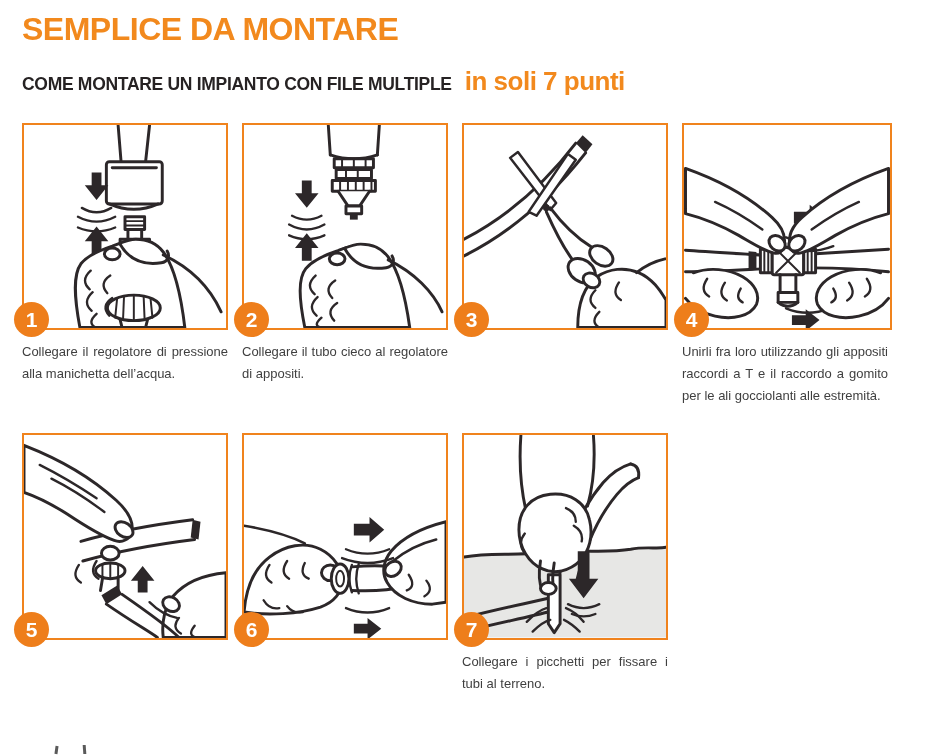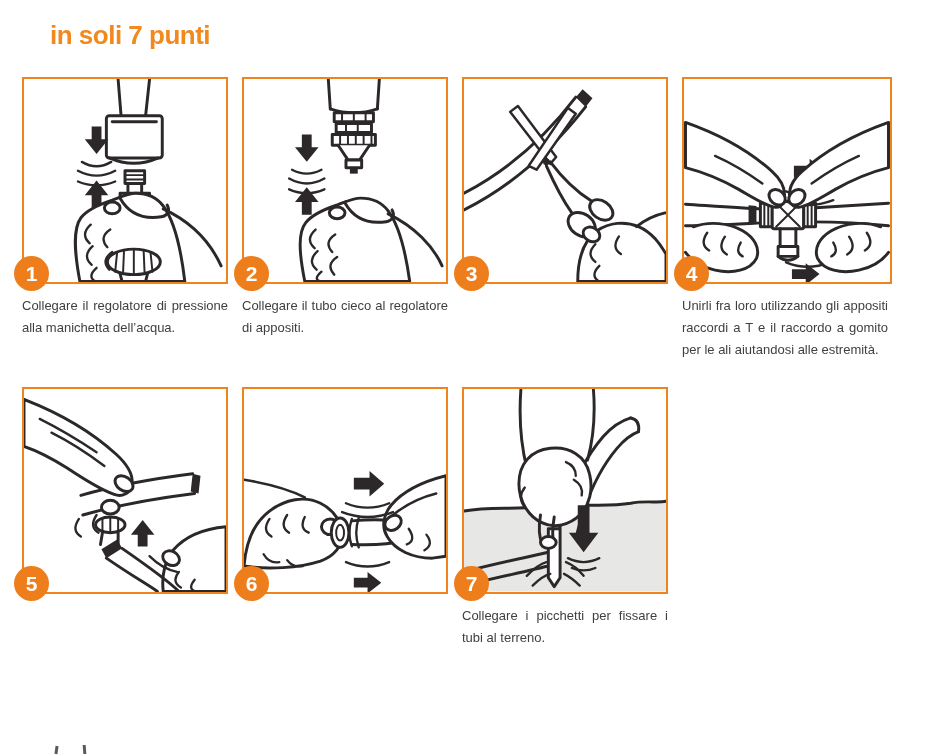--- a/index.html
+++ b/index.html
@@ -20,21 +20,20 @@
     display:flex;align-items:baseline;gap:13px;
     padding:20px 0 0 22px;height:30px;
   }
   .subtitle{
     font-size:17.5px;font-weight:bold;letter-spacing:-0.3px;
     color:#262223;
   }
   .subtitle-highlight{
     font-size:26px;font-weight:bold;letter-spacing:-0.5px;
     color:#F2891D;
-    margin-left:28px;
   }
   .row{
     display:grid;
     grid-template-columns:206px 206px 206px 210px;
     column-gap:14px;
     padding-left:22px;
   }
   .row1{margin-top:27px;}
   .step{position:relative;}
   .panel{
@@ -66,22 +65,24 @@
     position:absolute;background:#5a5a5a;
   }
   .artifact.a1{left:55px;top:746px;width:3px;height:8px;transform:rotate(8deg);}
   .artifact.a2{left:83px;top:745px;width:3px;height:9px;transform:rotate(-4deg);}
 </style>
 </head>
 <body>
 
 <div class="page">
 
+  <h1 class="title">SEMPLICE DA MONTARE</h1>
 
   <div class="subtitle-row">
+    <span class="subtitle">COME MONTARE UN IMPIANTO CON FILE MULTIPLE</span>
     <span class="subtitle-highlight">in soli 7 punti</span>
   </div>
 
   <div class="row row1">
 
     <div class="step">
       <div class="panel">
         <svg viewBox="0 0 206 206">
           <g stroke="#2C2729" fill="none" stroke-width="3" stroke-linecap="round" stroke-linejoin="round">
             <path d="M96,0 L99,37 M128,0 L124,37"></path>
@@ -195,21 +196,21 @@
             <path d="M22,156 q-8,12 2,18 M40,160 q-8,12 2,18 M56,166 q-6,10 2,14" stroke-width="2.4"></path>
             <path d="M206,44 C172,56 140,74 118,94 C108,103 104,112 106,122 C107,128 111,131 116,130 C126,128 138,120 152,112 C170,102 190,94 206,90 Z" fill="#fff"></path>
             <ellipse cx="113" cy="120" rx="9" ry="7" transform="rotate(-40 113 120)" fill="#fff"></ellipse>
             <path d="M176,78 C158,86 142,96 128,106" stroke-width="2.4"></path>
             <path d="M198,150 C182,144 162,146 148,154 C136,161 130,172 134,182 C140,194 158,198 176,194 C190,191 200,184 206,176" fill="#fff"></path>
             <path d="M184,156 q8,12 -2,18 M166,160 q8,12 -2,18 M150,166 q6,10 -2,14" stroke-width="2.4"></path>
           </g>
         </svg>
         <div class="badge">4</div>
       </div>
-      <p class="caption">Unirli fra loro utilizzando gli appositi raccordi a T e il raccordo a gomito per le ali aiutandosi alle estremità.</p>
+      <p class="caption">Unirli fra loro utilizzando gli appositi raccordi a T e il raccordo a gomito per le ali gocciolanti alle estremità.</p>
     </div>
 
   </div>
 
   <div class="row row2">
 
     <div class="step">
       <div class="panel">
         <svg viewBox="0 0 206 206">
           <g stroke="#2C2729" fill="none" stroke-width="3" stroke-linecap="round" stroke-linejoin="round">

